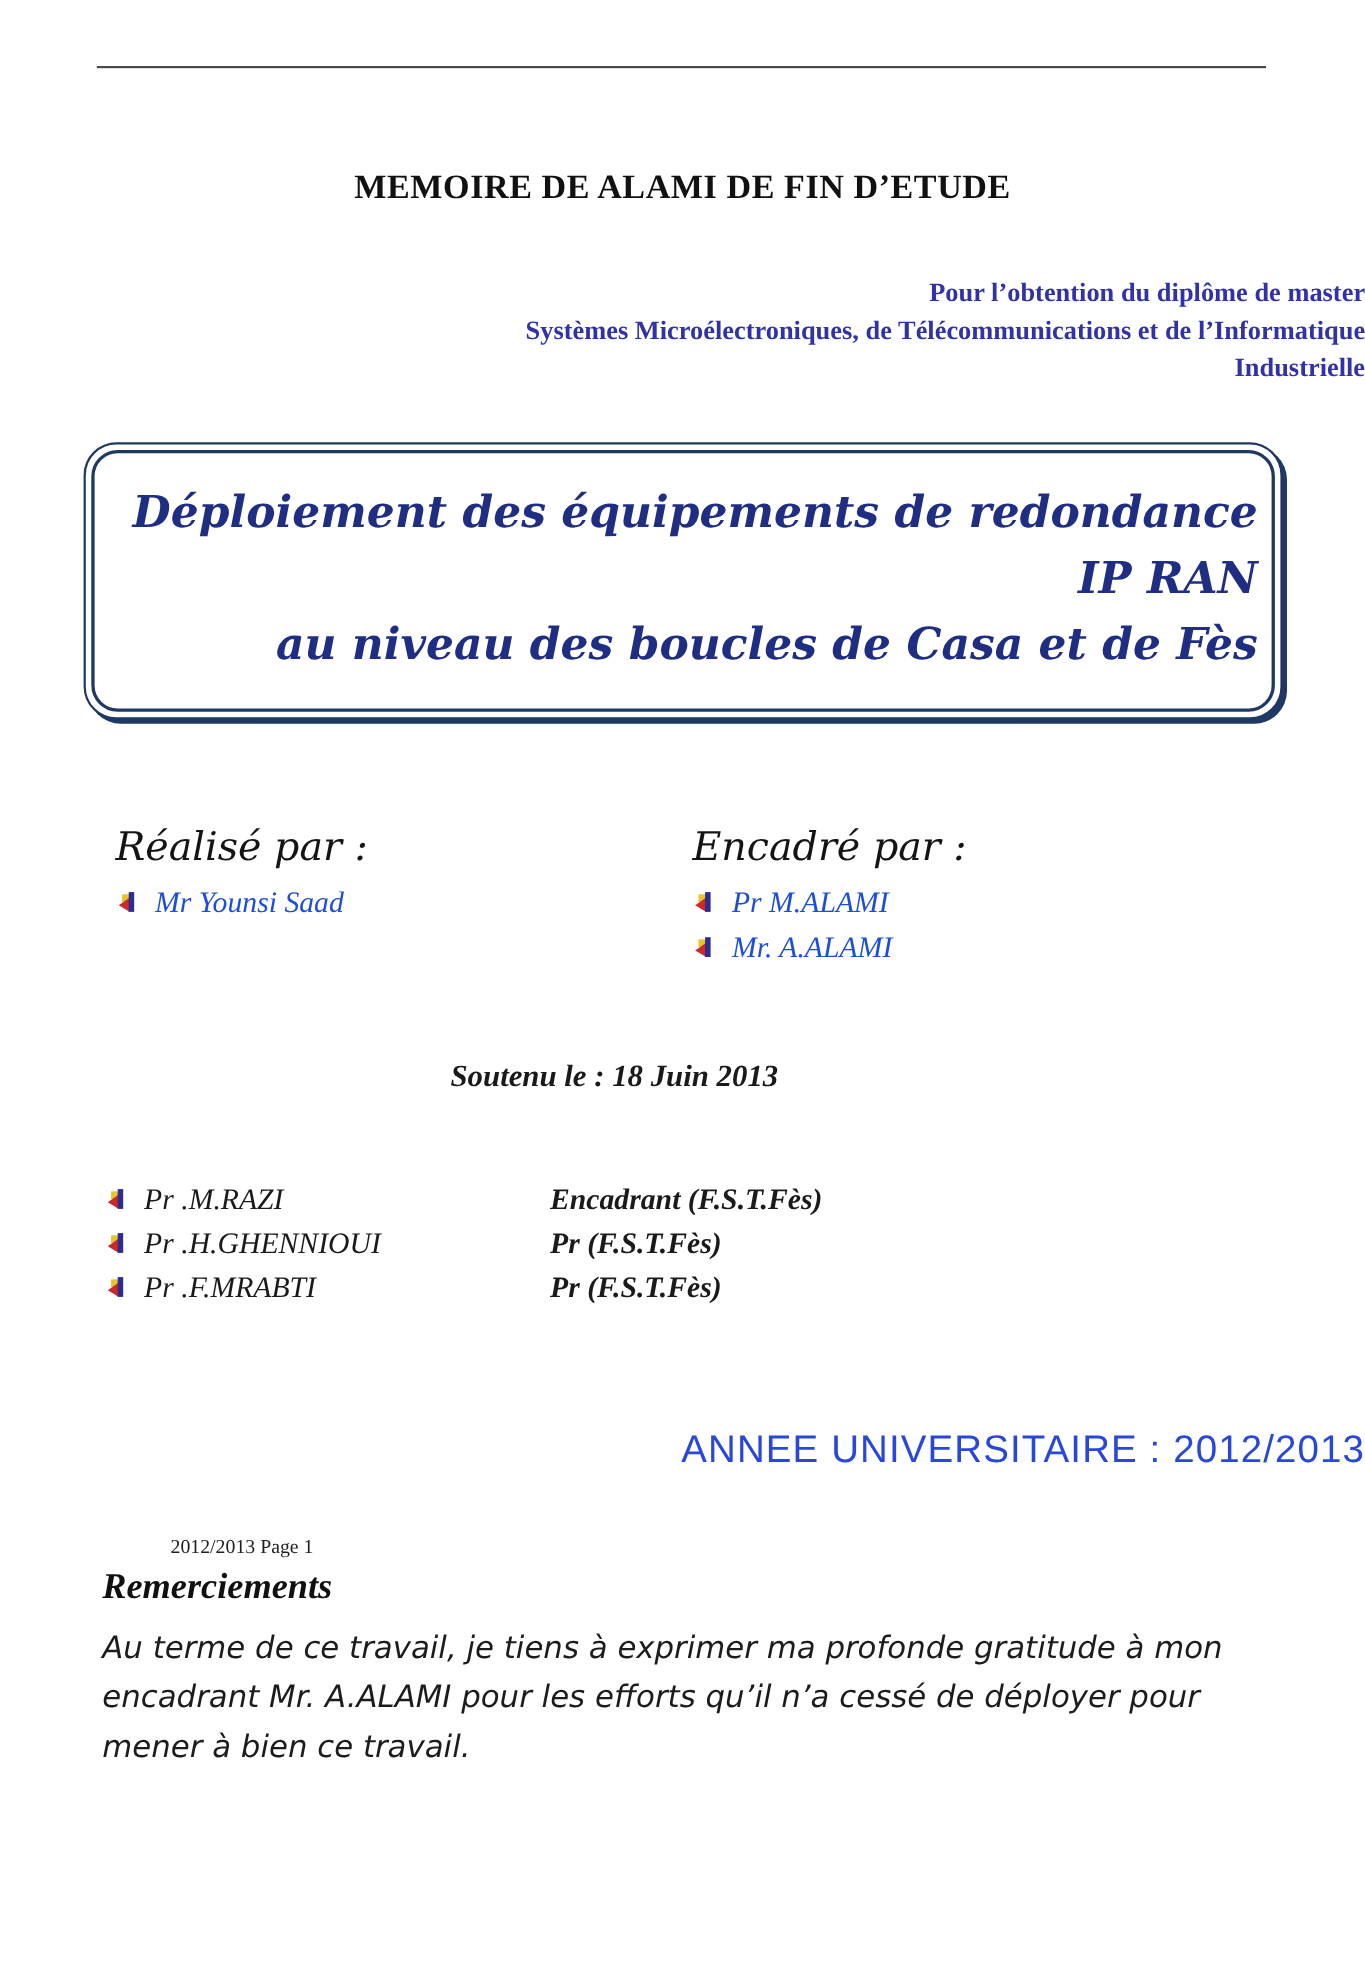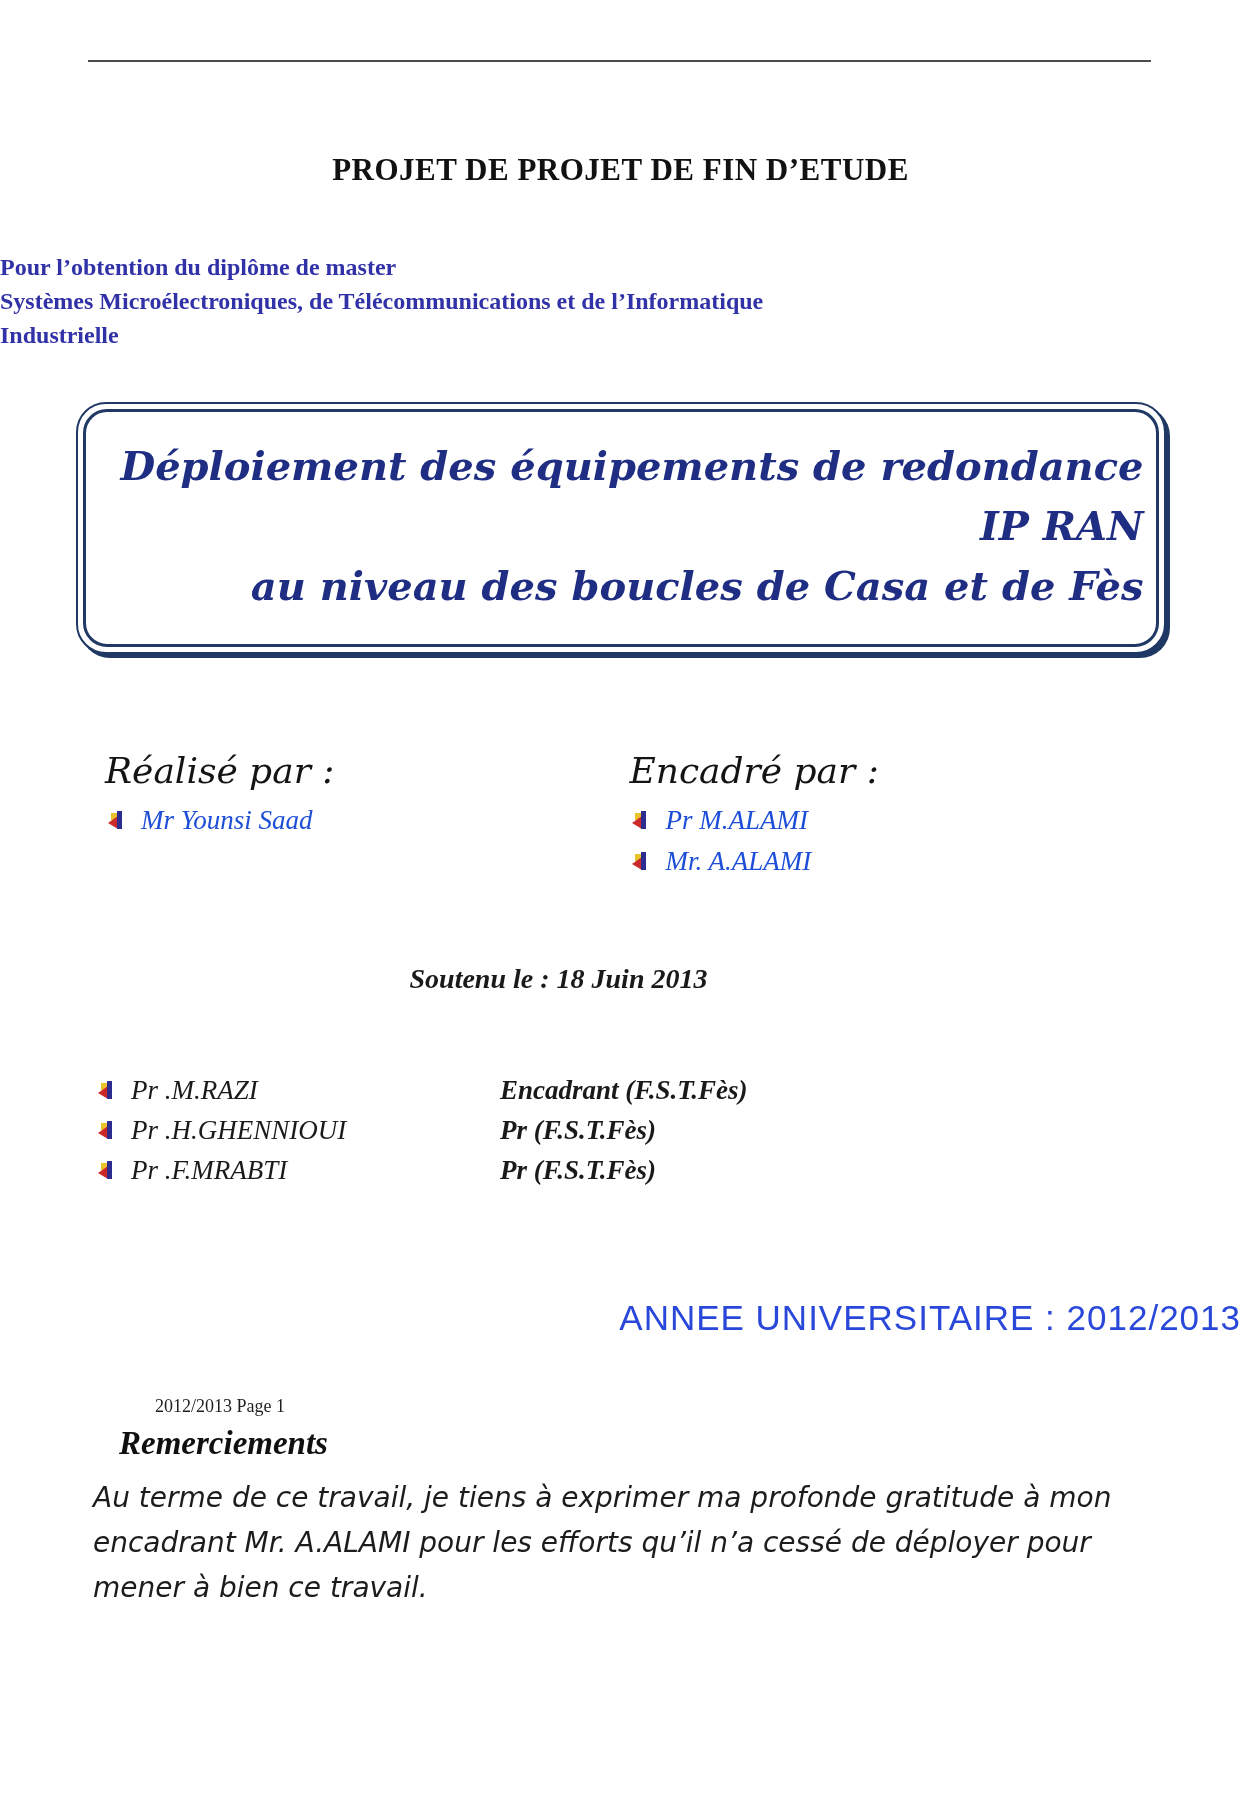--- a/index.html
+++ b/index.html
@@ -31,21 +31,21 @@
   .content { padding-top: 152px; }
   .doc-title {
     text-align: center;
     font-weight: bold;
     font-size: 31px;
     letter-spacing: 0.5px;
     color: #111111;
   }
   .subtitle {
     margin-top: 62px;
-    text-align: left;
+    text-align: right;
     color: var(--navy);
     font-weight: bold;
     font-size: 24px;
     line-height: 1.42;
   }
   .title-box-outer {
     margin: 50px auto 0;
     width: 1090px;
     border: 2px solid var(--box_border);
     border-radius: 30px;
@@ -138,42 +138,41 @@
     font-size: 18px;
     color: #1f1f1f;
   }
   .remer-heading {
     margin-top: 8px;
     padding-left: 93px;
     font-weight: bold;
     font-style: italic;
     font-size: 33px;
     color: #101010;
-    margin-left: 26px;
   }
   .remer-text {
     margin-top: 14px;
     padding: 0 105px 0 93px;
     font-family: "DejaVu Sans", sans-serif;
     font-style: italic;
     font-size: 28px;
     line-height: 1.6;
     color: #1c1c1c;
   }
 </style>
 </head>
 <body>
 
 <div class="page">
 
   <div class="top-rule"></div>
 
   <div class="content">
 
-    <div class="doc-title">PROJET DE PROJET DE FIN D’ETUDE</div>
+    <div class="doc-title">MEMOIRE DE ALAMI DE FIN D’ETUDE</div>
 
     <div class="subtitle">
       <div>Pour l’obtention du diplôme de master</div>
       <div>Systèmes Microélectroniques, de Télécommunications et de l’Informatique</div>
       <div>Industrielle</div>
     </div>
 
     <div class="title-box-outer">
       <div class="title-box-inner">
         <div class="project-title">

